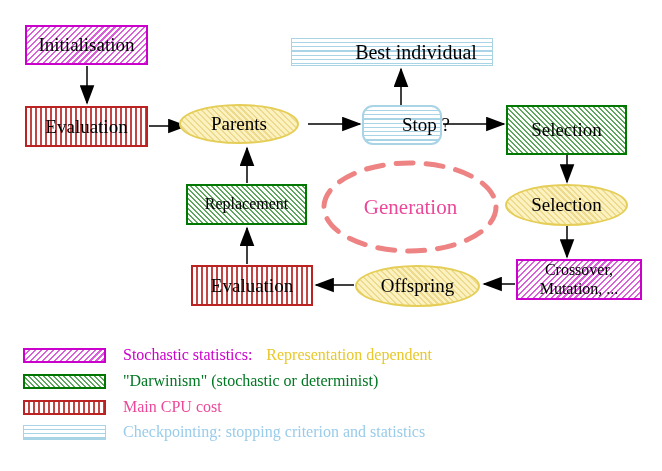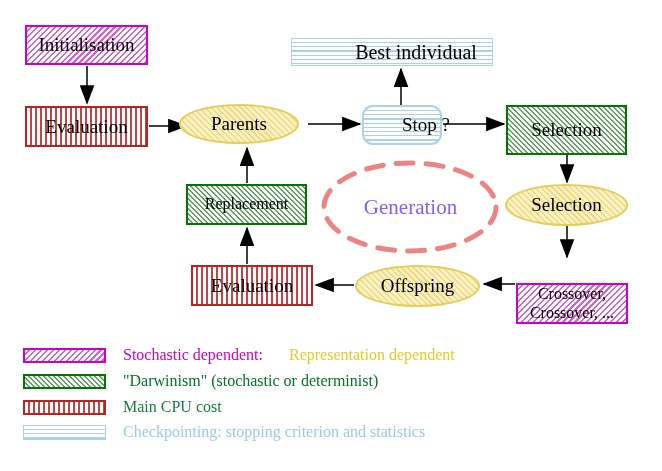--- a/index.html
+++ b/index.html
@@ -19,39 +19,39 @@
   .stripe-red{background:repeating-linear-gradient(90deg,#ffffff 0px,#ffffff 3.2px,#c24444 3.2px,#c24444 5px);font-family:Liberation Serif, serif;}
   .stripe-cyan{background:repeating-linear-gradient(180deg,#ffffff 0px,#ffffff 3px,#a8d4e6 3px,#a8d4e6 4.2px);padding-left:48px;}
   
   .b-init{left:25px;top:25px;width:123px;height:40px;border:2px solid #cc00cc;}
   .b-eval-top{left:25px;top:106px;width:123px;height:41px;border:2px solid #bb2222;}
   .b-best{left:291px;top:38px;width:202px;height:28px;border:1px solid #a8d4e6;font-size:20px;}
   .b-stop{left:362px;top:105px;width:80px;height:40px;border:2px solid #a8d4e6;border-radius:11px;text-align:right;}
   .b-sel{left:506px;top:105px;width:121px;height:50px;border:2px solid #007700;}
   .b-repl{left:186px;top:184px;width:121px;height:41px;border:2px solid #007700;font-size:16px;}
   .b-eval-bot{left:191px;top:265px;width:122px;height:41px;border:2px solid #bb2222;}
-  .b-cross{left:516px;top:259px;width:112px;height:41px;border:2px solid #cc00cc;font-size:16px;line-height:1.15;flex-direction:column;margin-top:24px;}
+  .b-cross{left:516px;top:259px;width:126px;height:41px;border:2px solid #cc00cc;font-size:16px;line-height:1.15;flex-direction:column;}
   
   .ellipse{border:2px solid #e5ce58;border-radius:50%;}
   .e-parents{left:179px;top:104px;width:120px;height:40px;}
   .e-genitors{left:505px;top:184px;width:123px;height:42px;}
   .e-offspring{left:355px;top:265px;width:125px;height:42px;text-align:center;}
-  .gen-label{left:340px;top:193px;width:141px;height:28px;color:#8b5cf6;font-size:21px;border:none;}
+  .gen-label{left:340px;top:193px;width:141px;height:28px;color:#ec4899;font-size:21px;border:none;}
   
   .lrow{position:absolute;left:23px;display:flex;align-items:center;height:18px;}
   .swatch{width:83px;height:15px;box-sizing:border-box;margin-right:17px;flex:0 0 auto;}
   .sw-magenta{border:2px solid #cc00cc;background:repeating-linear-gradient(135deg,#ffffff 0px,#ffffff 2.6px,#d95fd9 2.6px,#d95fd9 4.2px);}
   .sw-green{border:2px solid #007700;background:repeating-linear-gradient(45deg,#ffffff 0px,#ffffff 2.2px,#5fa75f 2.2px,#5fa75f 3.6px);}
   .sw-red{border:2px solid #bb2222;background:repeating-linear-gradient(90deg,#ffffff 0px,#ffffff 3px,#c24444 3px,#c24444 5px);}
   .sw-cyan{border:1px solid #a8d4e6;background:repeating-linear-gradient(180deg,#ffffff 0px,#ffffff 3px,#a8d4e6 3px,#a8d4e6 4.2px);}
   .ltext{font-size:16px;white-space:nowrap;}
   .c-magenta{color:#cc00cc;}
-  .c-gold{color:#e8c82a;margin-left:26px;}
+  .c-gold{color:#e8c82a;margin-left:14px;}
   .c-green{color:#007722;}
-  .c-crimson{color:#15803d;}
+  .c-crimson{color:#ec4899;}
   .c-lblue{color:#99ccea;}
 </style>
 </head>
 <body>
 
 <div class="canvas">
 
   <svg class="overlay" viewBox="0 0 662 471" xmlns="http://www.w3.org/2000/svg">
     <defs>
       <marker id="ah" viewBox="0 0 12 9" refX="11" refY="4.5" markerWidth="13" markerHeight="10" orient="auto">
@@ -113,26 +113,26 @@
   <div class="node stripe-red b-eval-bot">
     <span>Evaluation</span>
   </div>
 
   <div class="node ellipse hatch-yellow e-offspring">
     <span>Offspring</span>
   </div>
 
   <div class="node hatch-magenta b-cross">
     <span>Crossover,</span>
-    <span>Crossover, ...</span>
+    <span>Mutation, ...</span>
   </div>
 
   <div class="lrow" style="top:346px;">
     <div class="swatch sw-magenta"></div>
-    <span class="ltext c-magenta">Stochastic dependent:</span>
+    <span class="ltext c-magenta">Stochastic statistics:</span>
     <span class="ltext c-gold">Representation dependent</span>
   </div>
 
   <div class="lrow" style="top:372px;">
     <div class="swatch sw-green"></div>
     <span class="ltext c-green">"Darwinism" (stochastic or determinist)</span>
   </div>
 
   <div class="lrow" style="top:398px;">
     <div class="swatch sw-red"></div>

